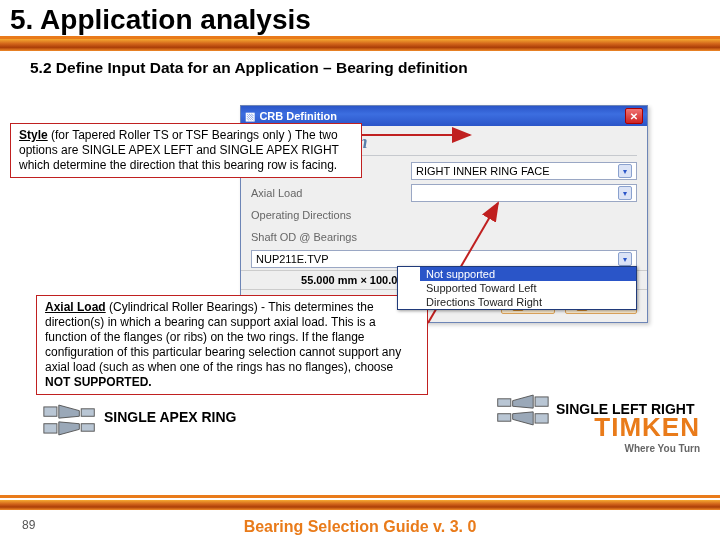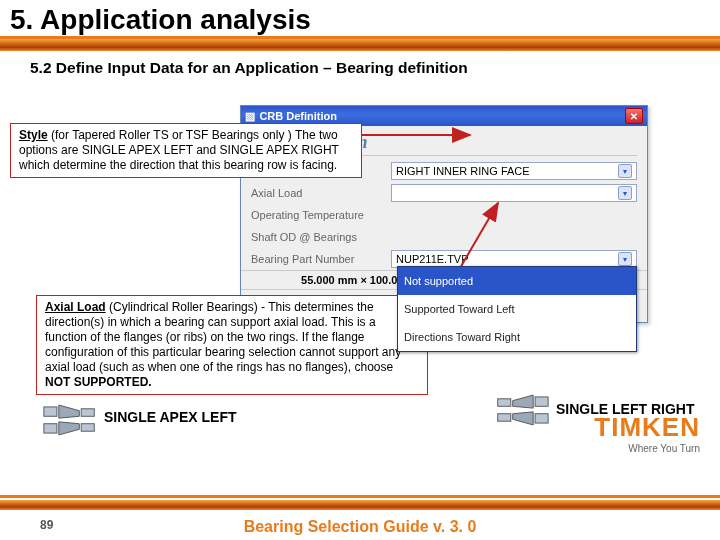--- a/index.html
+++ b/index.html
@@ -68,21 +68,21 @@
     padding: 6px 10px 4px 10px;
     color: #5a7ea9;
     font-size: 18px;
     font-family: "Times New Roman", serif;
     font-style: italic;
     font-weight: bold;
   }
   .dlg-header .rule {
     height: 1px; background: #c6c9ce; margin-top: 2px;
   }
-  .fieldrow { display: flex; align-items: center; padding: 2px 10px; gap:0;}
+  .fieldrow { display: flex; align-items: center; padding: 2px 10px; gap:20px;}
   .fieldrow .lbl { width: 140px; color:#666; font-size: 11px; }
   .fieldrow .val {
     flex:1;
     border: 1px solid #9aa7c4;
     background: #fff;
     height: 18px;
     display:flex;align-items:center;justify-content:space-between;
     padding: 0 4px;
     font-size: 11px;
   }
@@ -91,21 +91,21 @@
   .dropdown {
     position:absolute;
     left: 156px; top: 84px;
     width: 240px;
     border:1px solid #203a7a;
     background:#fff;
     font-size: 11px;
     z-index:5;
     box-shadow: 1px 1px 3px rgba(0,0,0,0.4);
   }
-  .dropdown .opt { padding:8px 6px; color:#222;}
+  .dropdown .opt { padding:1px 6px; color:#222;margin-left:22px;}
   .dropdown .opt.sel { background:#2a55c8; color:#fff;}
   .specrow {
     text-align: center;
     font-size: 11px; font-weight: bold;
     color:#000;
     border-top:1px solid #ccc;
     padding: 3px 6px;
   }
   .btnrow { display:flex; justify-content:flex-end; gap:10px; padding:6px 10px 8px 10px; border-top:1px solid #ccc;}
   .btn {
@@ -145,25 +145,25 @@
   .footer {
     position:absolute;
     left:0; bottom:0; width:100%;
     height: 80px;
   }
   .logo {
     position:absolute; right:20px; top: -48px;
     text-align:right;
   }
   .logo .brand { color:#e97b1a; font-weight:900; font-size:26px; letter-spacing:1px;}
-  .logo .tag { font-size:10px; color:#666; font-weight:normal;}
+  .logo .tag { font-size:10px; color:#666; font-weight:bold;}
   .footrule1 { position:absolute; left:0; bottom:42px; width:100%; height:3px; background:#e97b1a;}
   .footrule2 { position:absolute; left:0; bottom:30px; width:100%; height:10px;
     background:linear-gradient(to bottom,#f6a931,#d2641a 40%,#ab3e08 70%,#f08a28);}
-  .pagenum { position:absolute; left:40px; bottom:8px; font-size:12px; color:#555;font-weight:bold;}
+  .pagenum { position:absolute; left:22px; bottom:8px; font-size:12px; color:#555;}
   .foottitle { position:absolute; left:0; bottom:4px; width:100%; text-align:center; font-weight:bold; color:#e97b1a; font-size:16px;}
   u { text-decoration: underline; }
 </style>
 </head>
 <body>
 
 <div class="slide-title">5. Application analysis</div>
 <div class="orange-strip"></div>
 <div class="subheading">5.2 Define Input Data for an Application – Bearing definition</div>
 
@@ -193,29 +193,28 @@
         <span></span>
         <span class="combo-arrow">▾</span>
       </div>
       <div class="dropdown">
         <div class="opt sel">Not supported</div>
         <div class="opt">Supported Toward Left</div>
         <div class="opt">Directions Toward Right</div>
       </div>
     </div>
     <div class="fieldrow">
-      <div class="lbl">Operating Temperature</div>
+      <div class="lbl">Operating Directions</div>
       <div class="val flat"></div>
     </div>
     <div class="fieldrow">
       <div class="lbl">Shaft OD @ Bearings</div>
       <div class="val flat"></div>
     </div>
     <div class="fieldrow">
-      <div class="lbl">Bearing Part Number</div>
       <div class="val">
         <span>NUP211E.TVP</span>
         <span class="combo-arrow">▾</span>
       </div>
     </div>
     <div class="specrow">55.000 mm × 100.000 mm × 21.000 mm - Rating = 97 kN</div>
     <div class="btnrow">
       <div class="btn">
         <span class="ico">✔</span>
         <span>OK</span>
@@ -248,21 +247,21 @@
   <div class="bearing b-left">
     <svg viewBox="0 0 60 40">
       <rect x="2" y="6" width="14" height="10" fill="#b9c6d4" stroke="#555"></rect>
       <rect x="2" y="24" width="14" height="10" fill="#b9c6d4" stroke="#555"></rect>
       <polygon points="18,4 40,10 40,16 18,18" fill="#9aa8b8" stroke="#555"></polygon>
       <polygon points="18,22 40,24 40,30 18,36" fill="#9aa8b8" stroke="#555"></polygon>
       <rect x="42" y="8" width="14" height="8" fill="#b9c6d4" stroke="#555"></rect>
       <rect x="42" y="24" width="14" height="8" fill="#b9c6d4" stroke="#555"></rect>
     </svg>
   </div>
-  <div class="apexlabel apex-left-lbl">SINGLE APEX LEFT</div>
+  <div class="apexlabel apex-left-lbl">SINGLE APEX RING</div>
 
   <div class="bearing b-right">
     <svg viewBox="0 0 60 40">
       <rect x="44" y="6" width="14" height="10" fill="#b9c6d4" stroke="#555"></rect>
       <rect x="44" y="24" width="14" height="10" fill="#b9c6d4" stroke="#555"></rect>
       <polygon points="42,4 20,10 20,16 42,18" fill="#9aa8b8" stroke="#555"></polygon>
       <polygon points="42,22 20,24 20,30 42,36" fill="#9aa8b8" stroke="#555"></polygon>
       <rect x="4" y="8" width="14" height="8" fill="#b9c6d4" stroke="#555"></rect>
       <rect x="4" y="24" width="14" height="8" fill="#b9c6d4" stroke="#555"></rect>
     </svg>

